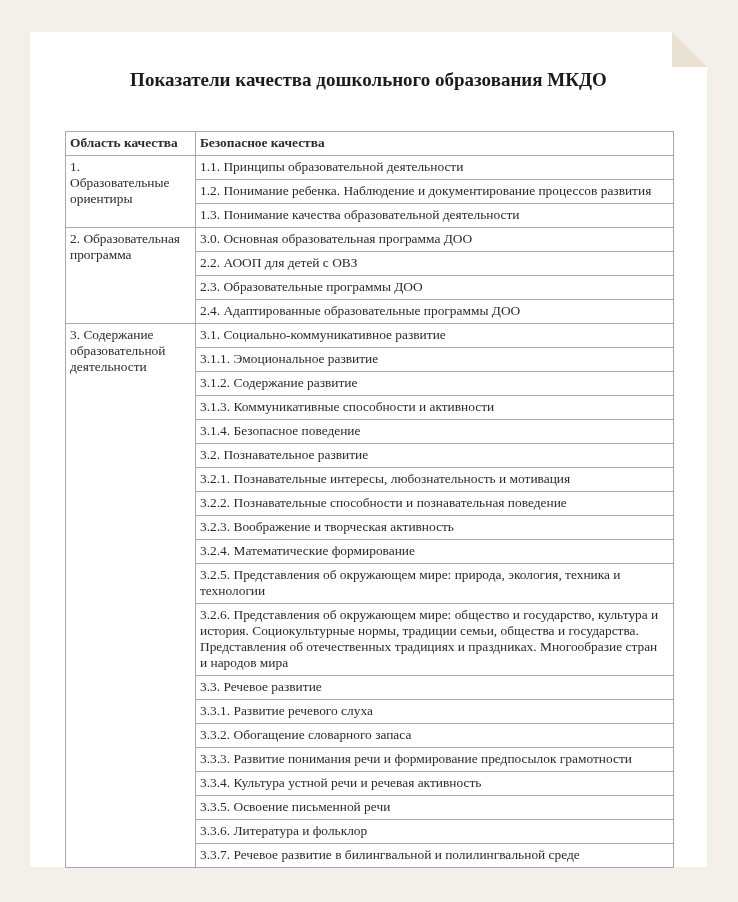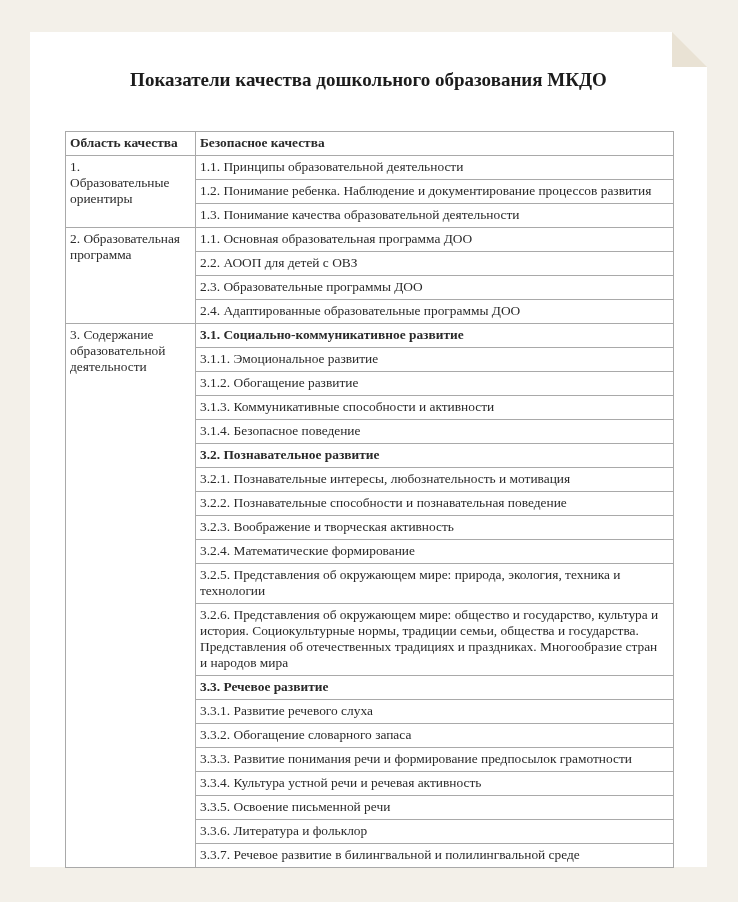--- a/index.html
+++ b/index.html
@@ -73,21 +73,21 @@
     table.quality th {
       font-weight: bold;
       height: 16px;
     }
     table.quality td.ind {
       height: 16px;
       margin-left: 45px;
     }
     col.c1 { width: 130px; }
     col.c2 { width: 478px; }
-    .bold { font-weight: bold; }
+    .bold { font-weight: normal; }
   </style>
 </head>
 <body>
 
 <div class="page">
   <div class="fold">
     <div class="fold-inner"></div>
   </div>
 
   <div class="title">
@@ -111,40 +111,40 @@
           <td class="ind">1.1. Принципы образовательной деятельности</td>
         </tr>
         <tr>
           <td class="ind">1.2. Понимание ребенка. Наблюдение и документирование процессов развития</td>
         </tr>
         <tr>
           <td class="ind">1.3. Понимание качества образовательной деятельности</td>
         </tr>
         <tr>
           <td rowspan="4">2. Образовательная программа</td>
-          <td class="ind">1.1. Основная образовательная программа ДОО</td>
+          <td class="ind">3.0. Основная образовательная программа ДОО</td>
         </tr>
         <tr>
           <td class="ind">2.2. АООП для детей с ОВЗ</td>
         </tr>
         <tr>
           <td class="ind">2.3. Образовательные программы ДОО</td>
         </tr>
         <tr>
           <td class="ind">2.4. Адаптированные образовательные программы ДОО</td>
         </tr>
         <tr>
           <td rowspan="20">3. Содержание образовательной деятельности</td>
           <td class="ind bold">3.1. Социально-коммуникативное развитие</td>
         </tr>
         <tr>
           <td class="ind">3.1.1. Эмоциональное развитие</td>
         </tr>
         <tr>
-          <td class="ind">3.1.2. Обогащение развитие</td>
+          <td class="ind">3.1.2. Содержание развитие</td>
         </tr>
         <tr>
           <td class="ind">3.1.3. Коммуникативные способности и активности</td>
         </tr>
         <tr>
           <td class="ind">3.1.4. Безопасное поведение</td>
         </tr>
         <tr>
           <td class="ind bold">3.2. Познавательное развитие</td>
         </tr>

